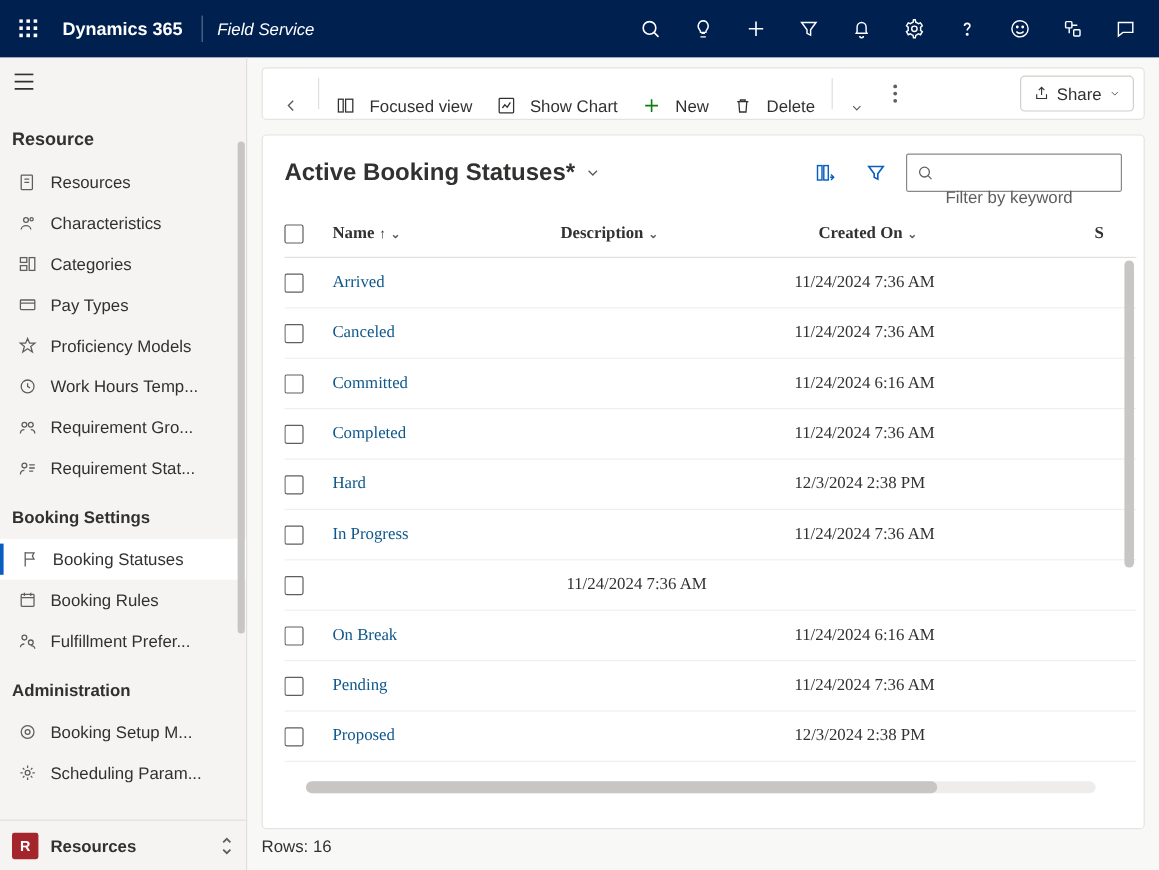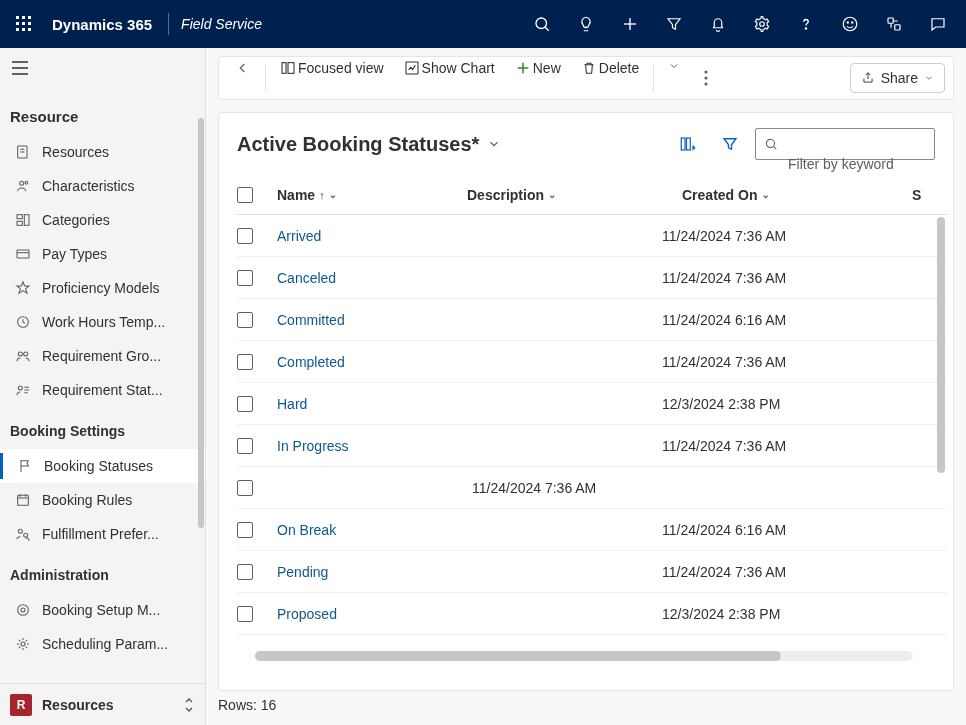--- a/index.html
+++ b/index.html
@@ -33,40 +33,40 @@
   .sb-item .lbl { overflow:hidden; text-overflow:ellipsis;}
   .sidebar-footer { border-top:1px solid #e1dfdd; height: 42px; display:flex; align-items:center; padding: 0 10px; gap:10px; }
   .sq-avatar { width:22px; height:22px; background:#a4262c; color:#fff; font-weight:600; font-size:12px; display:flex; align-items:center; justify-content:center; border-radius:2px;}
   .sb-scrollbar { position:absolute; right:1px; top:70px; width:6px; height:410px; background:#c8c6c4; border-radius:3px; }
 
   
   .main { flex:1; background:#f8f8f7; padding: 8px 12px 10px 12px; display:flex; flex-direction:column; min-width:0; }
 
   
   .cmdbar { background:#fff; border:1px solid #e6e4e2; border-radius:4px; height:44px; display:flex; align-items:center; padding: 0 8px; gap: 4px; }
-  .cmd-btn { display:flex; align-items:flex-start; gap:2px; height:36px; padding: 0 8px; border-radius:2px; cursor:pointer; font-size:14px; color:#323130; }
+  .cmd-btn { display:flex; align-items:flex-end; gap:12px; height:36px; padding: 0 8px; border-radius:2px; cursor:pointer; font-size:14px; color:#323130; }
   .cmd-sep { width:1px; height:26px; background:#e1dfdd; margin: 0 2px; }
   .cmd-btn.new svg { stroke:#107c10; }
   .cmd-chev { width:28px; display:flex; justify-content:center; }
   .cmdbar .spacer { flex:1; }
   .share-btn { border:1px solid #d0cecb; border-radius:4px; height:30px; padding: 0 10px; display:flex; align-items:center; gap:6px; cursor:pointer; background:#fff;justify-content:space-between;}
   .overflow { width:28px; display:flex; justify-content:center; cursor:pointer; }
 
   
   .card { margin-top: 12px; background:#fff; border:1px solid #e6e4e2; border-radius:4px; flex:1; display:flex; flex-direction:column; min-height:0; }
   .card-header { display:flex; align-items:center; padding: 14px 18px; gap: 8px; }
   .view-title { font-size: 20px; font-weight:600; display:flex; align-items:center; gap:8px; cursor:pointer;}
   .hdr-spacer { flex:1; }
   .hdr-icon { width:34px; height:34px; display:flex; align-items:center; justify-content:center; cursor:pointer; border-radius:2px;}
   .filter-box { border:1px solid #8a8886; border-radius:2px; height:32px; width:180px; display:flex; align-items:center; padding: 0 8px; gap:8px; color:#605e5c; cursor:text;}
   .filter-input { border:none; outline:none; font-size:14px; width:100%; background:transparent; color:#6d28d9;margin-top:40px;}
   .filter-input::placeholder { color:#605e5c; }
 
   
-  .grid-wrap { flex:1; overflow:hidden; position:relative; padding: 0 6px 0 18px; }
+  .grid-wrap { flex:1; overflow:hidden; position:relative; padding: 0 6px 0 18px; font-family: Liberation Serif, serif; }
   .grid-header { display:flex; align-items:center; height: 40px; border-bottom:1px solid #e1dfdd; font-weight:600; color:#323130; }
   .col-check { width: 40px; display:flex; align-items:center; }
   .col-name { width: 190px; display:flex; align-items:center; gap:4px; cursor:pointer;}
   .col-desc { width: 215px; display:flex; align-items:center; gap:4px; cursor:pointer;}
   .col-created { width: 230px; display:flex; align-items:center; gap:4px; cursor:pointer;}
   .col-last { flex:1; display:flex; align-items:center; gap:4px; cursor:pointer;}
   .sort-up { font-size:11px; }
   .hdr-chev { font-size:10px; color:#605e5c; }
 
   .grid-body { overflow-y:auto; overflow-x:hidden; height: 430px; position:relative;}

